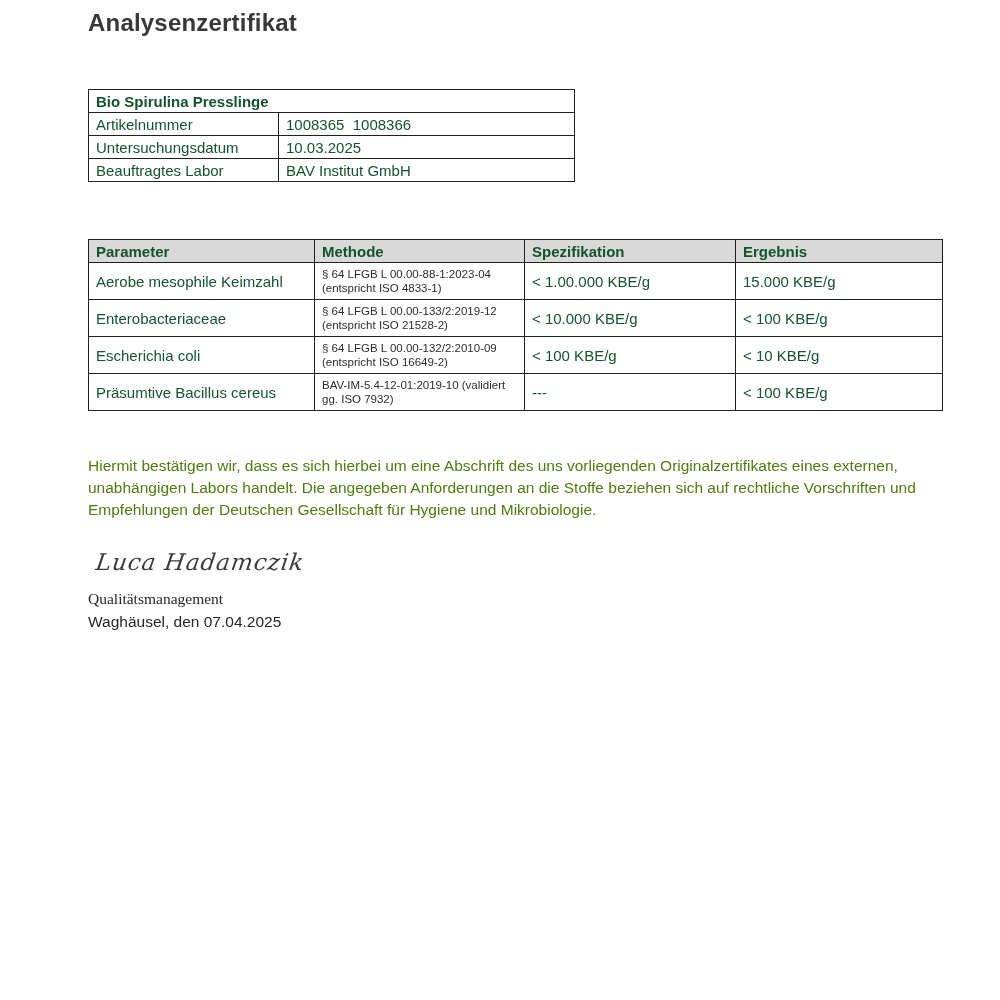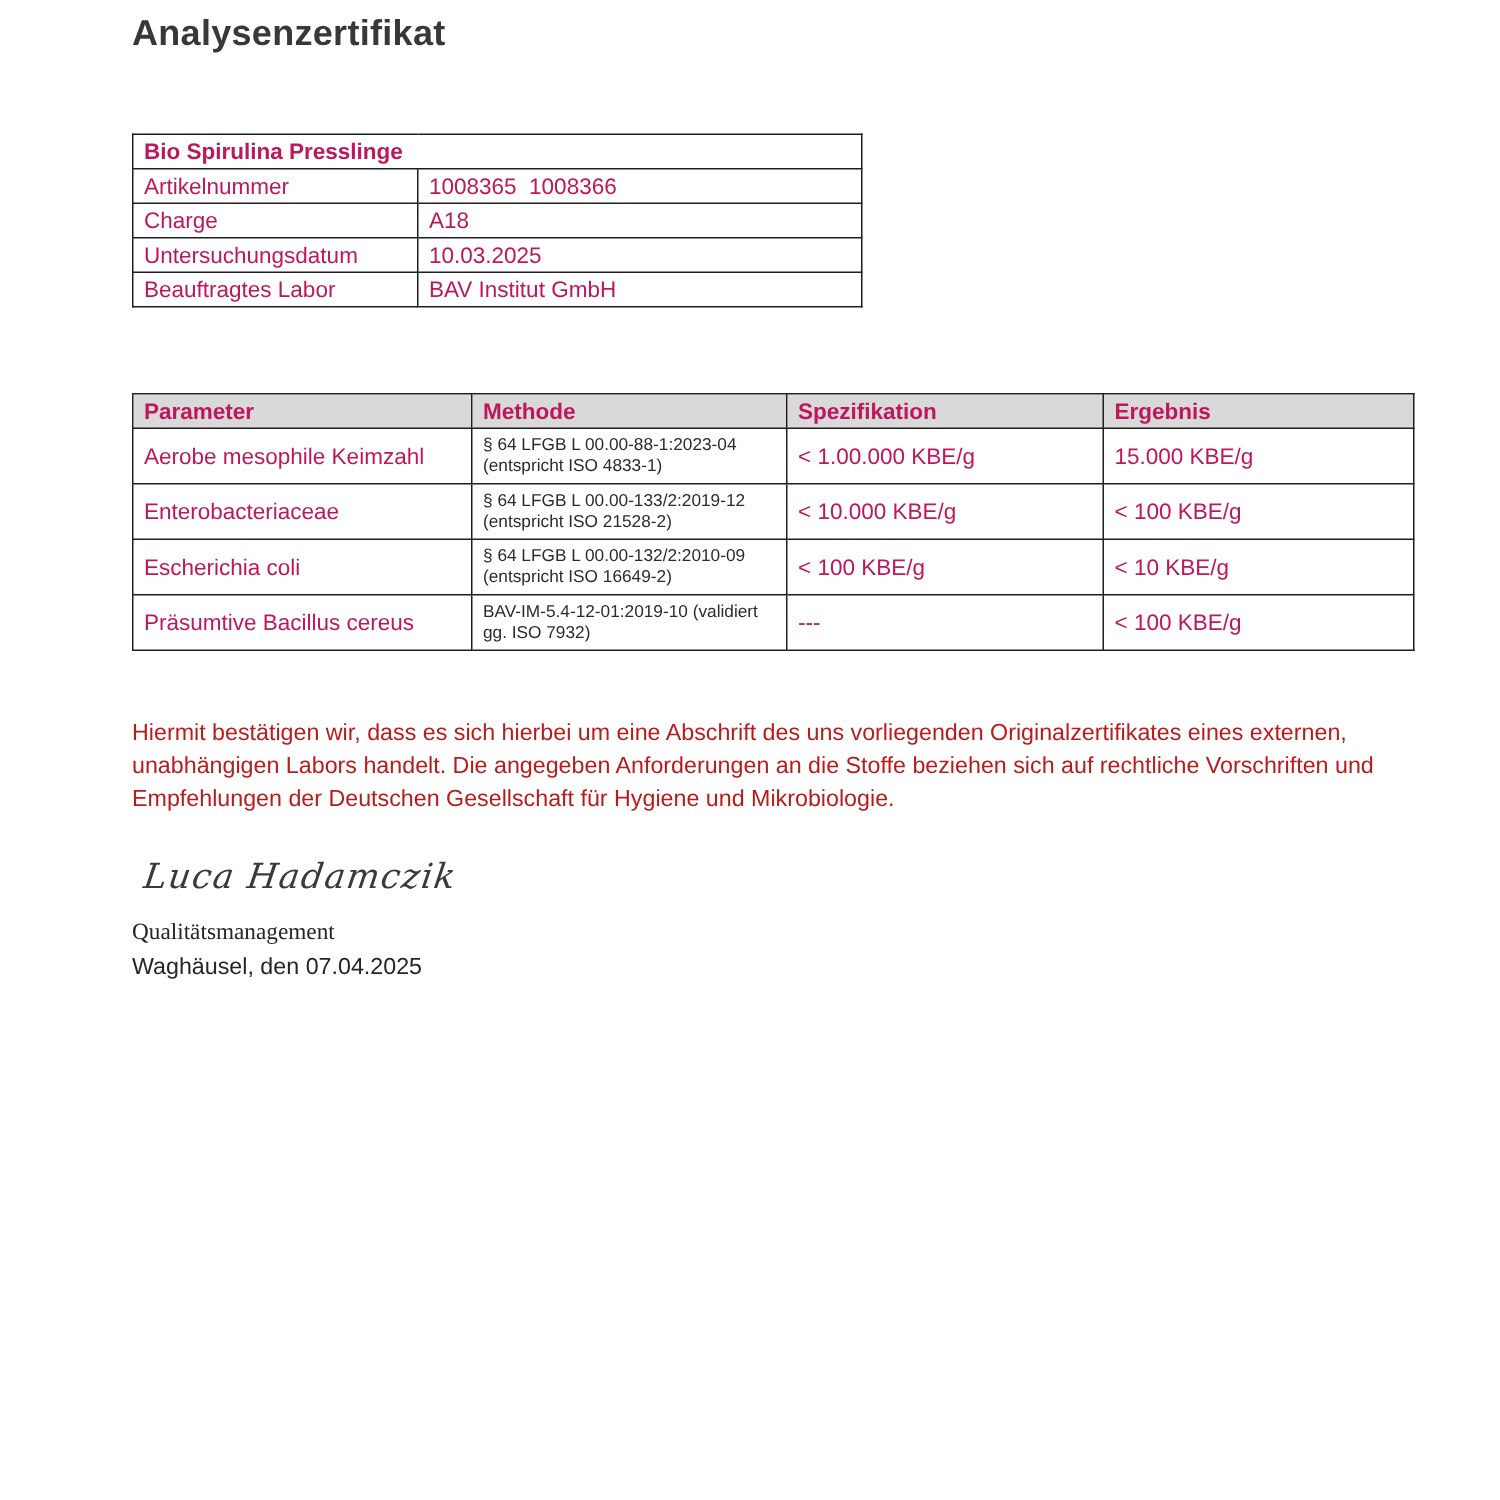--- a/index.html
+++ b/index.html
@@ -30,21 +30,21 @@
   table {
     border-collapse: collapse;
     table-layout: fixed;
   }
   td, th {
     border: 1.5px solid #1f1f1f;
     padding: 1px 7px;
     vertical-align: middle;
     text-align: left;
     font-size: 15px;
-    color: #be185d;
+    color: #14532d;
     white-space: pre-wrap;
     overflow: hidden;
   }
   
   .info-table {
     margin-top: 51px;
     width: 486px;
   }
   .info-table col.c1 { width: 190px; }
   .info-table col.c2 { width: 296px; }
@@ -73,21 +73,21 @@
     line-height: 14px;
     color: #2b2b2b;
     margin-top: 36px;
   }
   
   .closing {
     margin: 44px 0 0 0;
     width: 852px;
     font-size: 15.5px;
     line-height: 22px;
-    color: #b91c1c;
+    color: #4d7c0f;
   }
   
   .sig-name {
     display: inline-block;
     margin-top: 28px;
     margin-left: 8px;
     font-family: "DejaVu Serif", serif;
     font-style: italic;
     font-size: 23px;
     color: #3a3a3a;
@@ -117,24 +117,20 @@
         <col class="c1">
         <col class="c2">
       </colgroup>
     <tbody>
       <tr>
         <td class="product-name" colspan="2">Bio Spirulina Presslinge</td>
       </tr>
       <tr>
         <td>Artikelnummer</td>
         <td>1008365  1008366</td>
-      </tr>
-      <tr>
-        <td>Charge</td>
-        <td>A18</td>
       </tr>
       <tr>
         <td>Untersuchungsdatum</td>
         <td>10.03.2025</td>
       </tr>
       <tr>
         <td>Beauftragtes Labor</td>
         <td>BAV Institut GmbH</td>
       </tr>
     </tbody>

